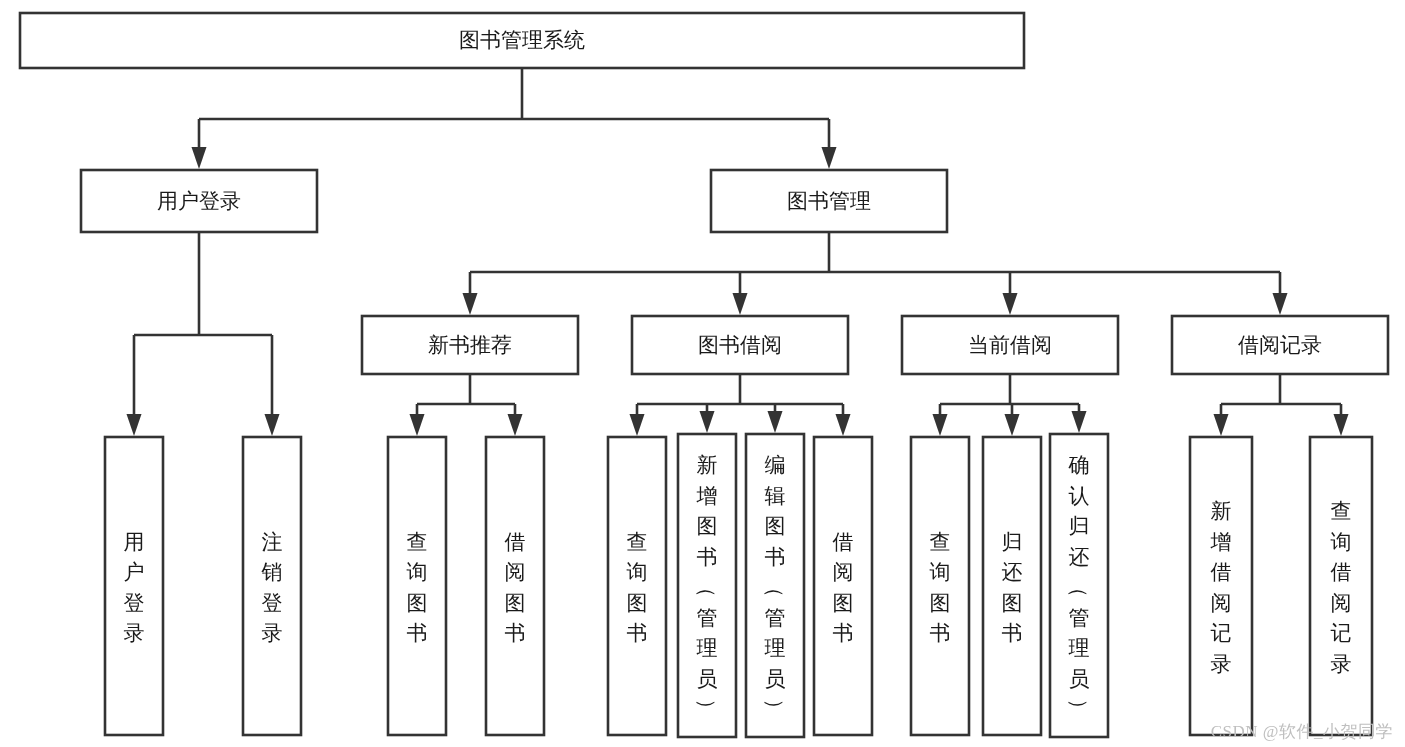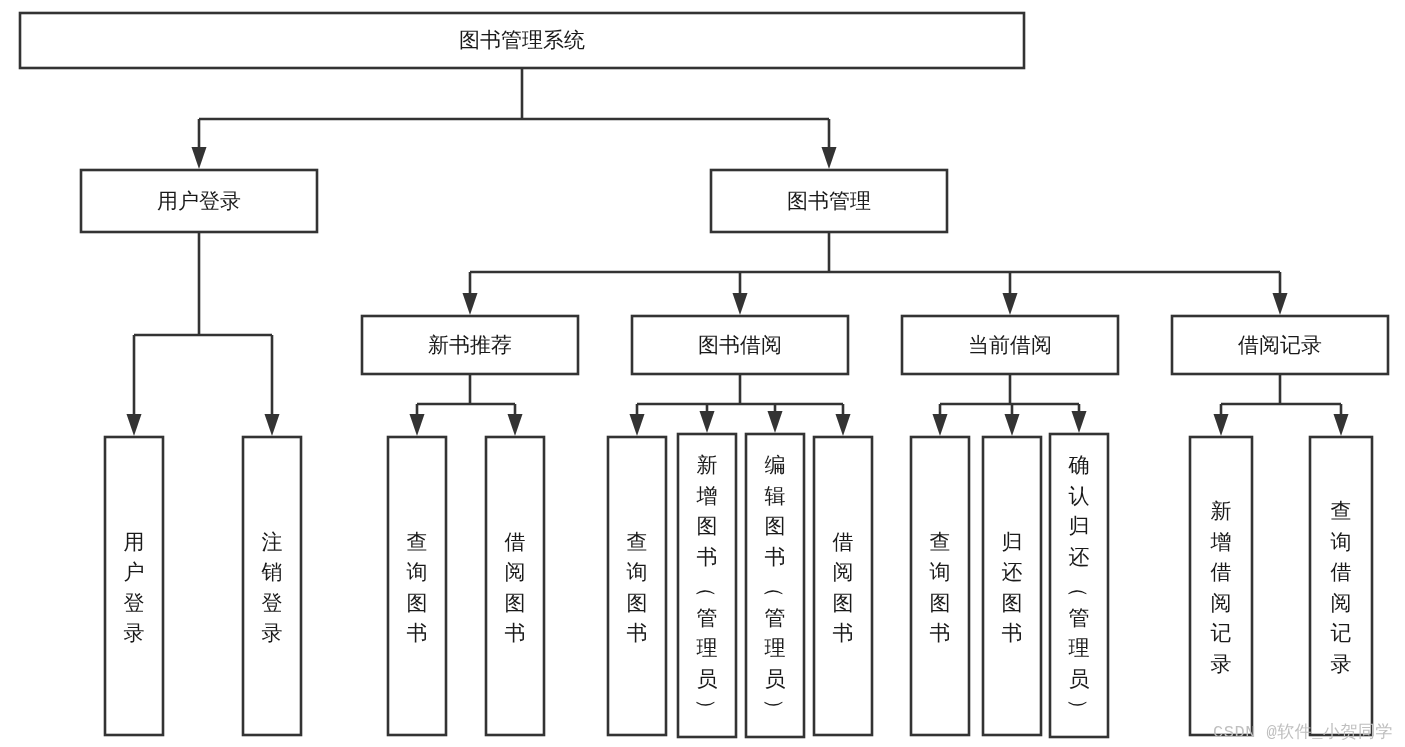--- a/index.html
+++ b/index.html
@@ -53,21 +53,21 @@
     stroke-linecap: butt;
   }
   .connector-arrow {
     fill: #333333;
     stroke: none;
   }
   .watermark-text {
     position: absolute;
     right: 12px;
     bottom: 4px;
-    font-family: Liberation Mono, monospace;
+    font-family: Liberation Serif, serif;
     font-size: 17px;
     color: #bfbfbf;
     white-space: nowrap;
     letter-spacing: 0.5px;
     user-select: none;
   }
 </style>
 </head>
 <body>
 

